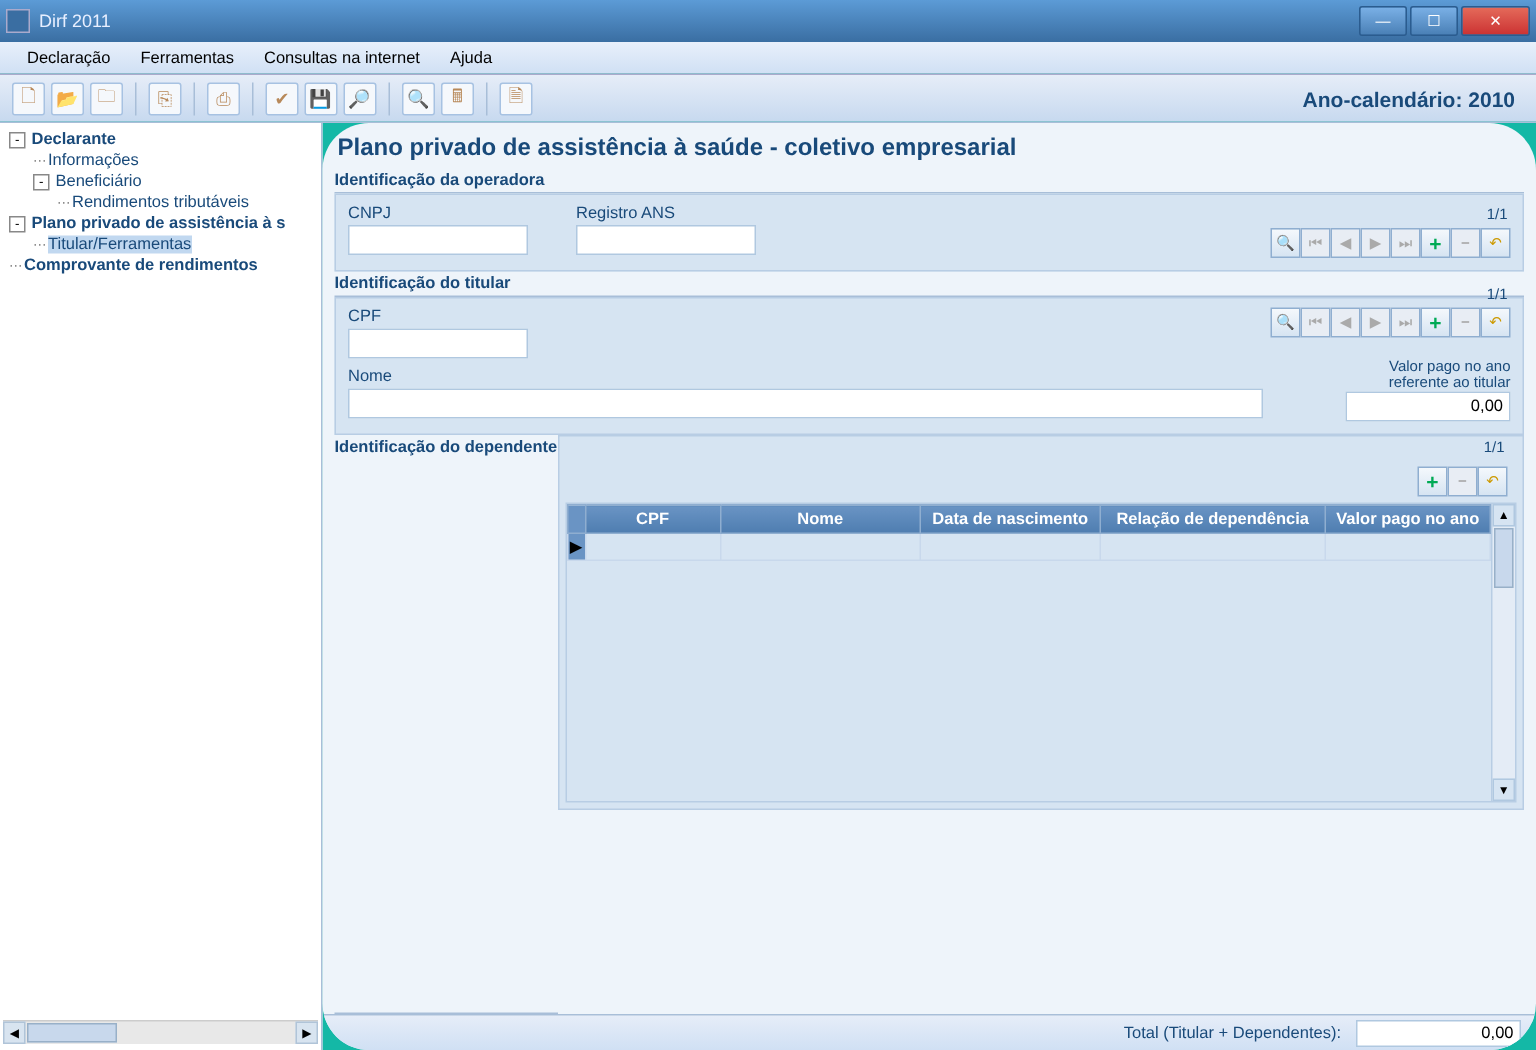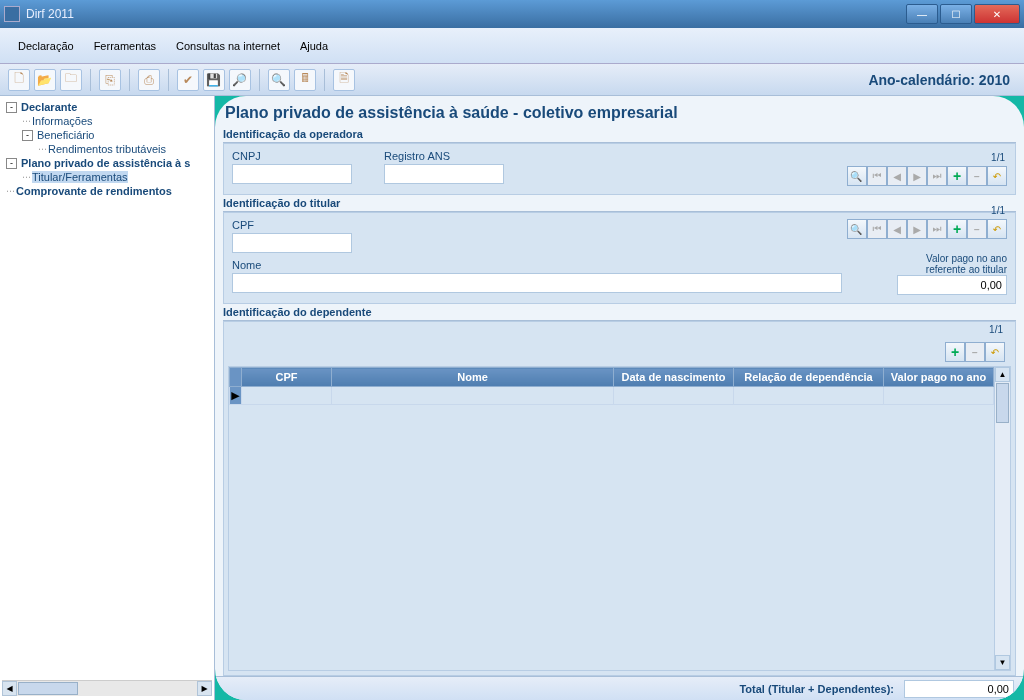--- a/index.html
+++ b/index.html
@@ -8,21 +8,21 @@
   
   .window { width: 1024px; height: 700px; background: #14b8a6; display: flex; flex-direction: column; box-shadow: 0 0 3px rgba(0,0,0,.4); }
   .titlebar { height: 28px; background: linear-gradient(#5c9bd6, #3a6ea2); display: flex; align-items: center; padding: 0 4px; color: #fff; }
   .titlebar .appicon { width: 16px; height: 16px; background: #3a6ea2; border: 1px solid #aac; margin-right: 6px; }
   .titlebar .title { flex: 1; font-weight: normal; font-size: 12px; color: #e8efff; }
   .winbtns { display: flex; gap: 2px; }
   .winbtn { width: 32px; height: 20px; border: 1px solid #2b5c8f; background: linear-gradient(#7ab0e6,#4a80b6); color: #fff; font-size: 10px; display:flex; align-items:center; justify-content:center; border-radius: 2px;}
   .winbtn.close { background: linear-gradient(#e46a5a,#c33); width: 46px;}
   
   
-  .menubar { height: 36px; background: linear-gradient(#e8f0fb,#d0e0f4); display: flex; align-items: center; padding: 0 8px; border-bottom: 1px solid #aac; }
+  .menubar { height: 22px; background: linear-gradient(#e8f0fb,#d0e0f4); display: flex; align-items: center; padding: 0 8px; border-bottom: 1px solid #aac; }
   .menuitem { padding: 2px 10px; }
   
   
   .toolbar { height: 32px; background: linear-gradient(#e6edf8, #c7d9ef); display: flex; align-items: center; padding: 0 6px; border-bottom: 1px solid #a8bed8; }
   .tbbtn { width: 22px; height: 22px; border: 1px solid #a7c2e2; background: #f5f8fc; margin: 0 2px; display:flex; align-items:center; justify-content:center; font-size: 12px; color:#b8895a; border-radius:2px;}
   .tbsep { width: 1px; height: 22px; background: #a8bed8; margin: 0 6px;}
   .toolbar .year { margin-left: auto; font-weight: bold; color: #194a7a; font-size: 14px; padding-right: 8px;}
   
   
   .body { flex: 1; display: flex; overflow: hidden; }
@@ -88,21 +88,21 @@
   th { background: linear-gradient(#6a94c4,#4e7db0); color:#fff; font-weight:bold; font-size:11px; padding:3px 4px; border:1px solid #8faed0; text-align:center;}
   th.handle { width:12px; background:#6a94c4;}
   td { border:1px solid #c8d8ec; height:18px; font-size:11px;}
   td.handle { background:#6a94c4; width:12px; text-align:center; color:#000;}
   .vscroll { width:16px; background:#e4ecf6; border-left:1px solid #b8cde4; position:relative;}
   .vscroll .arr { height:15px; background:#d6e4f2; border:1px solid #b0c8e0; font-size:8px; display:flex; align-items:center; justify-content:center; position:absolute; left:0; right:0;}
   .vscroll .arr.up{top:0;} .vscroll .arr.dn{bottom:0;}
   .vscroll .thumb { position:absolute; left:1px; right:1px; top:16px; height:40px; background:#c8d8ec; border:1px solid #98b0c8;}
   
   .footer { height:24px; background: linear-gradient(#e6edf8, #d0e0f4); border-top:1px solid #a8bed8; display:flex; align-items:center; justify-content:flex-end; padding: 0 10px; gap:10px;}
-  .footer .lbl { font-weight:bold; color:#194a7a;}
+  .footer .lbl { font-weight:normal; color:#194a7a;}
   .footer .val { border:1px solid #b0c8e0; background:#fff; width:110px; text-align:right; padding:2px 4px; height:18px; font-size:11px;}
   
   #sec-titular .secbody { min-height: 86px;}
 </style>
 </head>
 <body>
 
 <div class="window">
 
   <div class="titlebar">
@@ -251,21 +251,21 @@
             <label>referente ao titular</label>
             <input value="0,00" style="">
           </div>
           <div class="nome-wrap">
             <label>Nome</label>
             <input class="nome-input titular-nome" value="" style="">
           </div>
         </div>
       </div>
 
-      <div class="section" style="flex:1; display:flex; flex-direction:column;">
+      <div class="section" style="flex:1; display:flex; flex-direction:row;">
         <div class="sectitle">Identificação do dependente</div>
         <div class="depbody" style="flex:1;">
           <div class="dep-top">
             <span class="count">1/1</span>
             <div class="dep-btns">
               <div class="navbtn plus">+</div>
               <div class="navbtn minus disabled">−</div>
               <div class="navbtn undo">↶</div>
             </div>
           </div>

